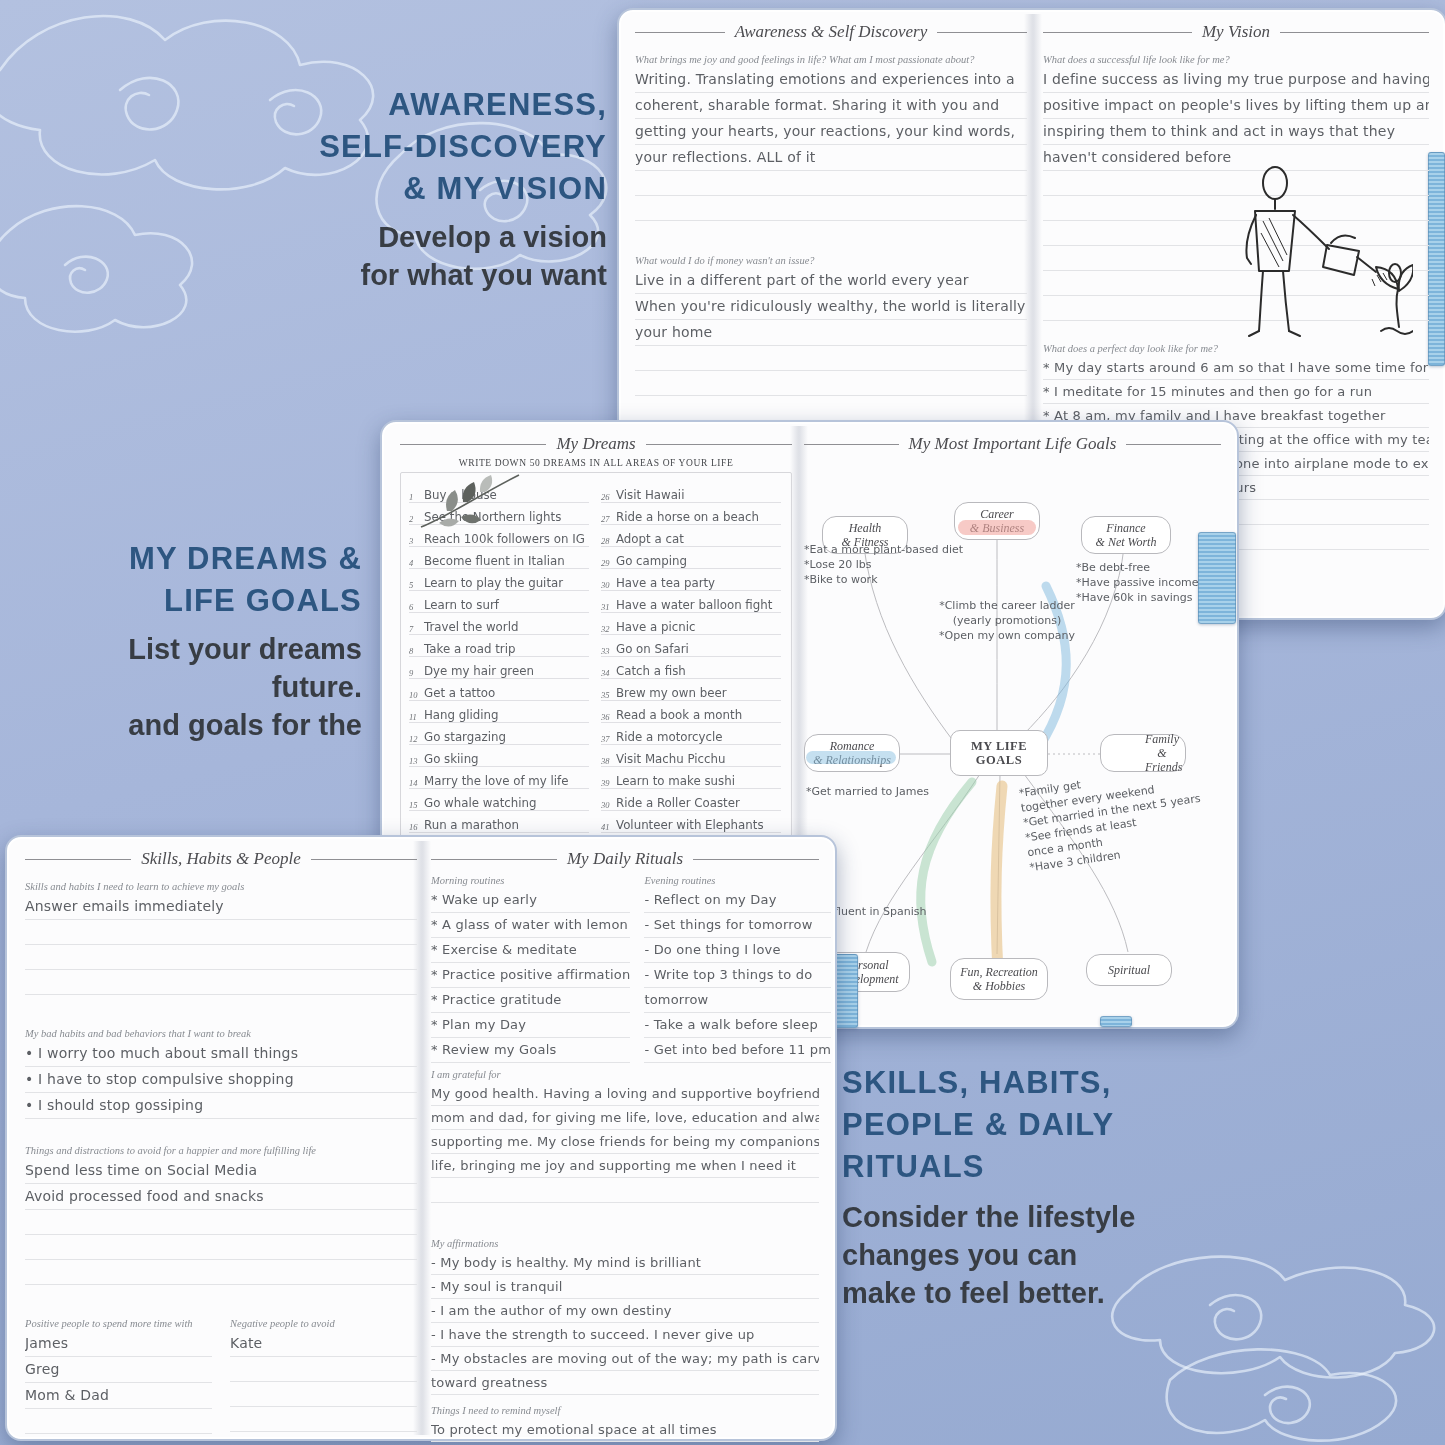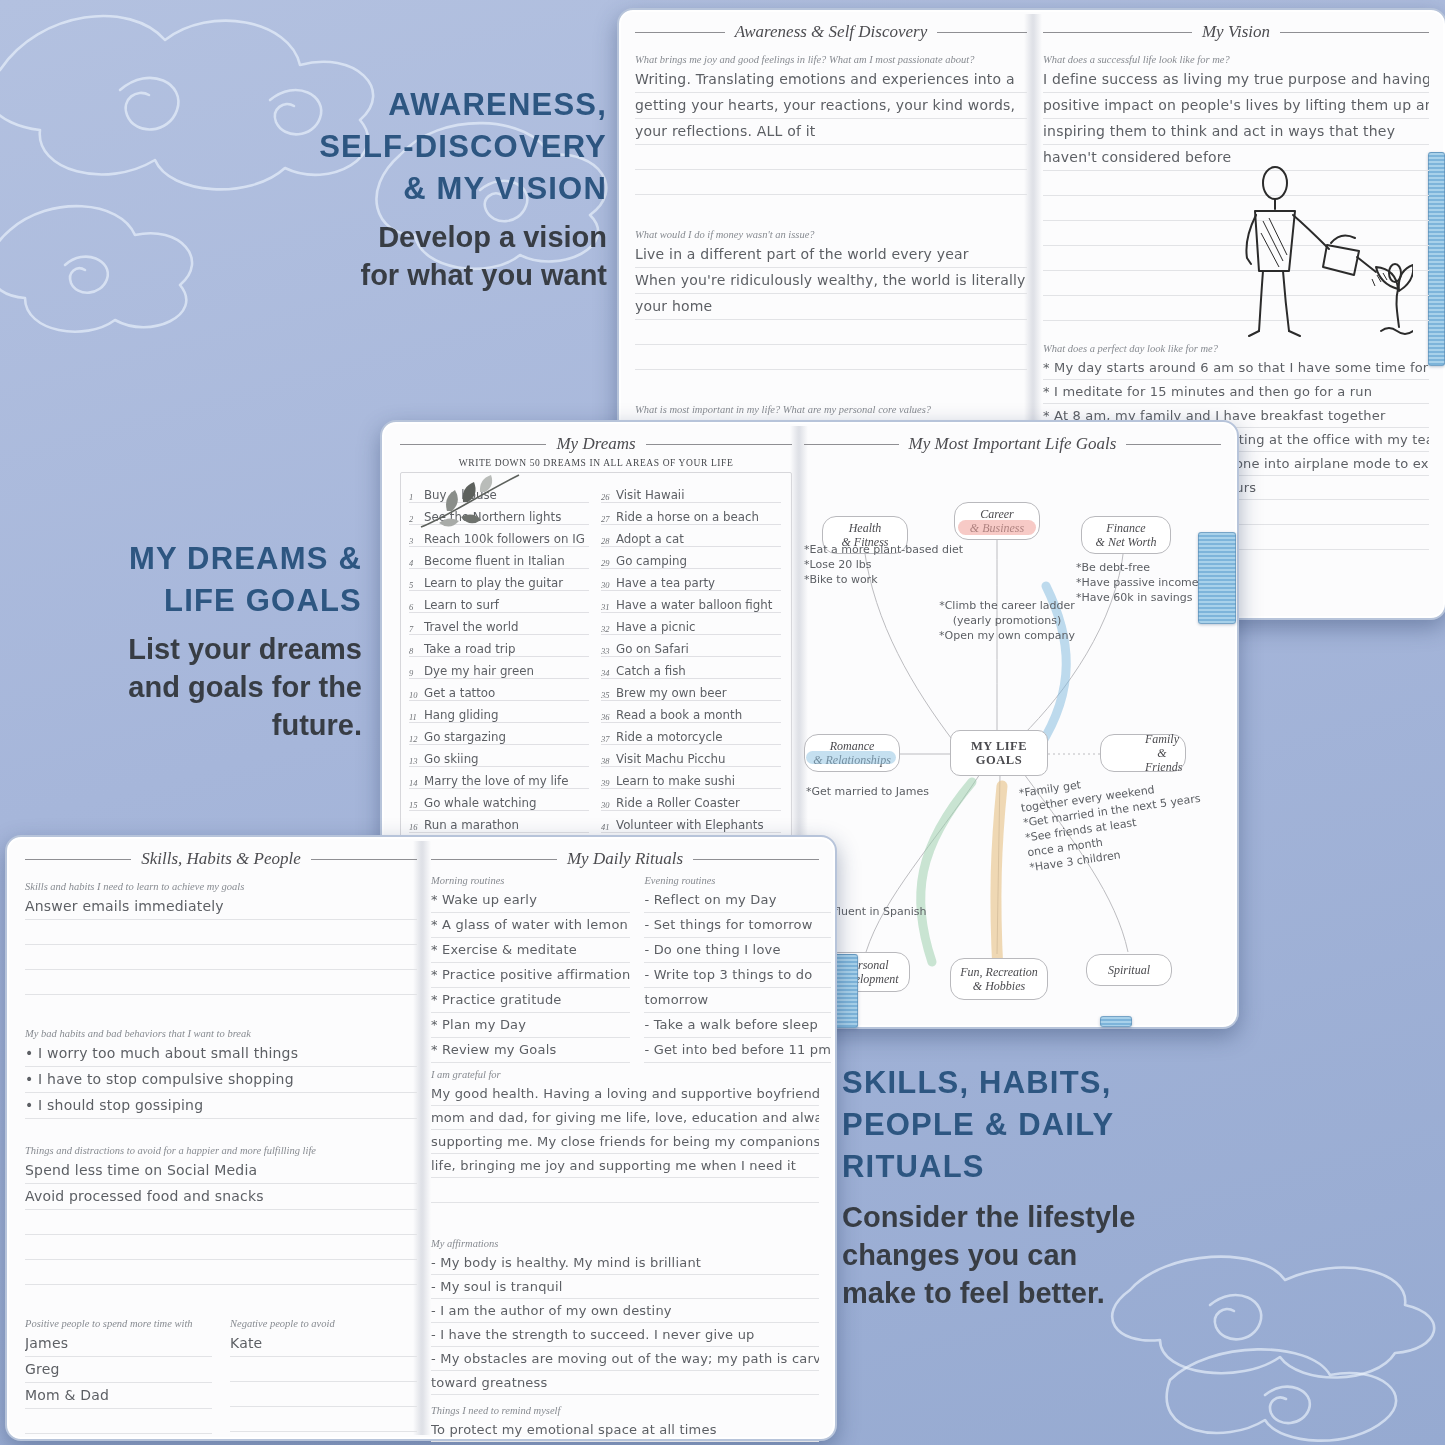--- a/index.html
+++ b/index.html
@@ -88,22 +88,22 @@
       <div class="mk-bline">for what you want</div>
     </div>
 </div>
 <div class="mk right" style="top:538px;right:1083px;width:345px;">
   <div>
       <div class="mk-hline">MY DREAMS &amp;</div>
       <div class="mk-hline">LIFE GOALS</div>
     </div>
   <div style="margin-top:8px;">
       <div class="mk-bline">List your dreams</div>
+      <div class="mk-bline">future.</div>
       <div class="mk-bline">and goals for the</div>
-      <div class="mk-bline">future.</div>
     </div>
 </div>
 <div class="mk left" style="top:1062px;left:842px;width:470px;">
   <div>
       <div class="mk-hline">SKILLS, HABITS,</div>
       <div class="mk-hline">PEOPLE &amp; DAILY</div>
       <div class="mk-hline">RITUALS</div>
     </div>
   <div style="margin-top:10px;">
       <div class="mk-bline">Consider the lifestyle</div>
@@ -118,20 +118,21 @@
 
   <div class="page" style="left:16px;top:12px;width:392px;height:584px;">
     <div class="page-header">
       <div class="rule"></div>
         <div class="page-title">Awareness &amp; Self Discovery</div>
         <div class="rule"></div>
     </div>
     <div class="prompt">What brings me joy and good feelings in life? What am I most passionate about?</div>
     <div>
         <div class="hw-line">Writing. Translating emotions and experiences into a</div>
+        <div class="hw-line">coherent, sharable format. Sharing it with you and</div>
         <div class="hw-line">getting your hearts, your reactions, your kind words,</div>
         <div class="hw-line">your reflections. ALL of it</div>
       </div>
     <div class="ruled" style="height:72px;"></div>
     <div class="prompt">What would I do if money wasn't an issue?</div>
     <div>
         <div class="hw-line">Live in a different part of the world every year</div>
         <div class="hw-line">When you're ridiculously wealthy, the world is literally</div>
         <div class="hw-line">your home</div>
       </div>

